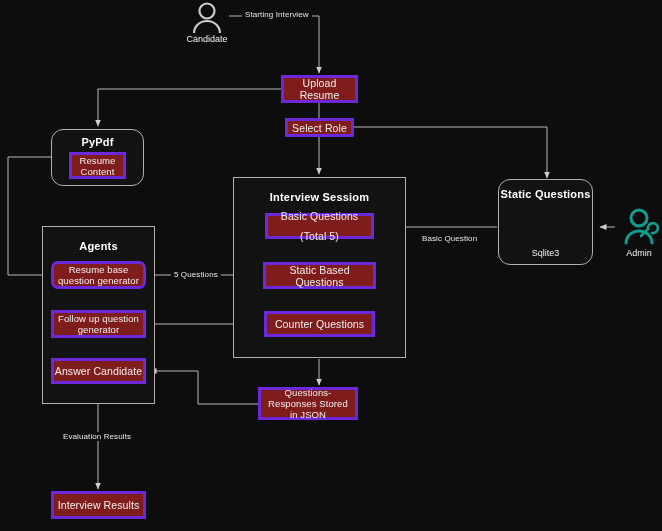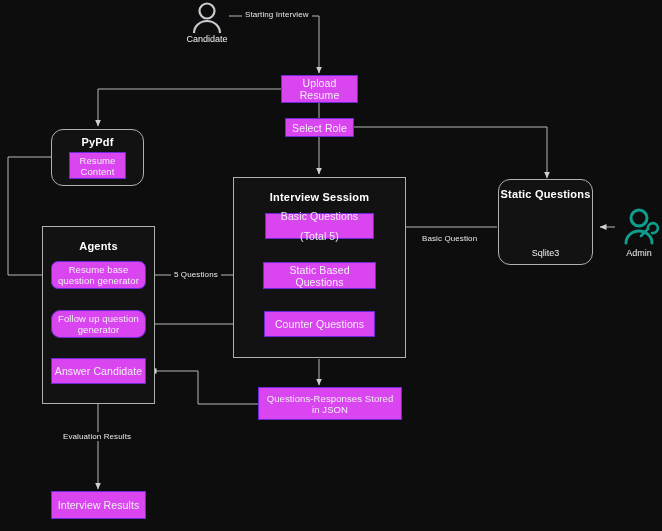--- a/index.html
+++ b/index.html
@@ -18,22 +18,22 @@
   #svg-layer {
     position: absolute;
     left: 0; top: 0;
     width: 662px;
     height: 531px;
     pointer-events: none;
   }
   .node {
     position: absolute;
     box-sizing: border-box;
-    background: #d946ef;
-    border: 1px solid #6d28d9;
+    background: #7f1d1d;
+    border: 3px solid #6d28d9;
     color: #f0f0f0;
     display: flex;
     align-items: center;
     justify-content: center;
     text-align: center;
     font-size: 10.5px;
     line-height: 12px;
     letter-spacing: 0.1px;
   }
   .group {
@@ -194,30 +194,30 @@
 
   <div class="node" style="left:264px; top:311px; width:111px; height:26px;">
     <span>Counter Questions</span>
   </div>
 
   <div class="node" style="left:51px; top:261px; width:95px; height:28px; flex-direction:column; font-size:9.5px; line-height:11px;border-radius:7px;">
     <span>Resume base</span>
     <span>question generator</span>
   </div>
 
-  <div class="node" style="left:51px; top:310px; width:95px; height:28px; flex-direction:column; font-size:9.5px; line-height:11px;border-radius:9px;">
+  <div class="node" style="left:51px; top:310px; width:95px; height:28px; flex-direction:column; font-size:9.5px; line-height:11px;">
     <span>Follow up question</span>
     <span>generator</span>
   </div>
 
   <div class="node" style="left:51px; top:358px; width:95px; height:26px;">
     <span>Answer Candidate</span>
   </div>
 
-  <div class="node" style="left:258px; top:387px; width:144px; height:33px; flex-direction:column; font-size:9.5px; line-height:11px;">
+  <div class="node" style="left:258px; top:387px; width:100px; height:33px; flex-direction:column; font-size:9.5px; line-height:11px;">
     <span>Questions-Responses Stored</span>
     <span>in JSON</span>
   </div>
 
   <div class="node" style="left:51px; top:491px; width:95px; height:28px;">
     <span>Interview Results</span>
   </div>
 
   <div class="actor-label" style="left:181px; top:34px; width:52px;">Candidate</div>
 

